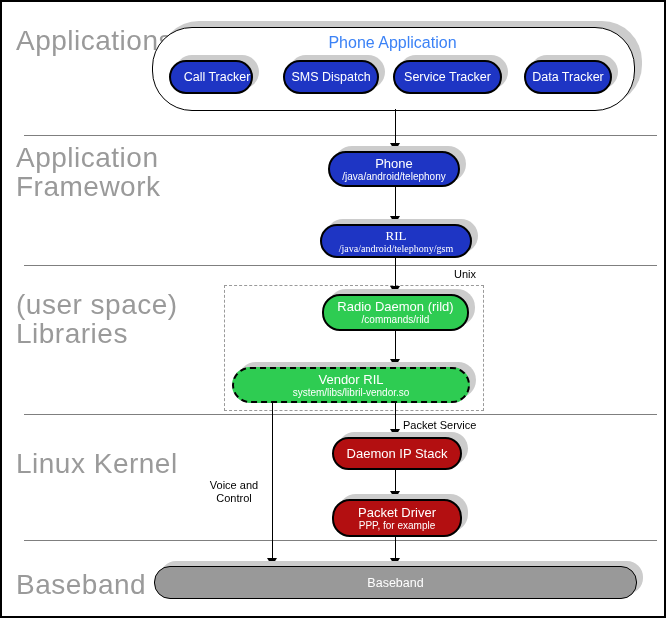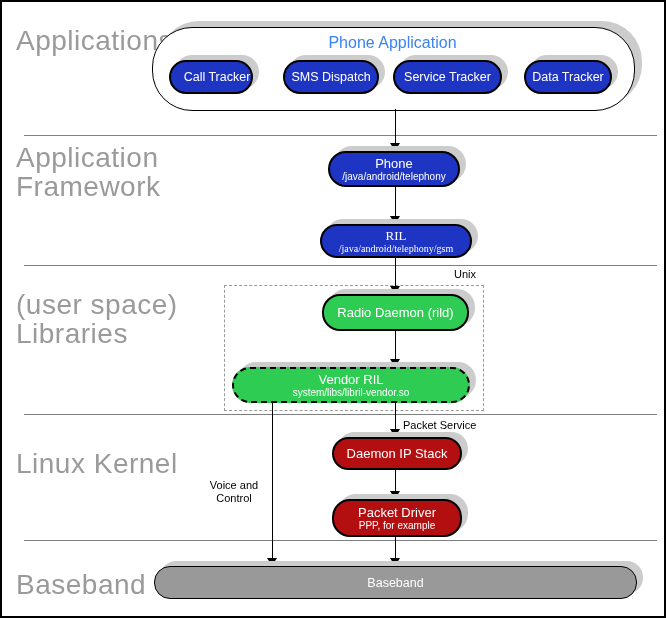--- a/index.html
+++ b/index.html
@@ -95,20 +95,21 @@
   </div>
 
   <div class="vline" style="left:393px;top:256px;height:28px;"></div>
   <div class="arrowhead" style="left:388px;top:284px;"></div>
 
   <div class="annotation" style="left:452px;top:266px;">Unix</div>
   <div id="dashed-box"></div>
 
   <div class="pill green" style="left:320px;top:292px;width:147px;height:37px;">
     <div class="pill-title">Radio Daemon (rild)</div>
+    <div class="pill-sub">/commands/rild</div>
   </div>
 
   <div class="vline" style="left:393px;top:329px;height:28px;"></div>
   <div class="arrowhead" style="left:388px;top:357px;"></div>
 
   <div class="pill green dashed-border" style="left:230px;top:365px;width:238px;height:36px;">
     <div class="pill-title">Vendor RIL</div>
     <div class="pill-sub">system/libs/libril-vendor.so</div>
   </div>
 

